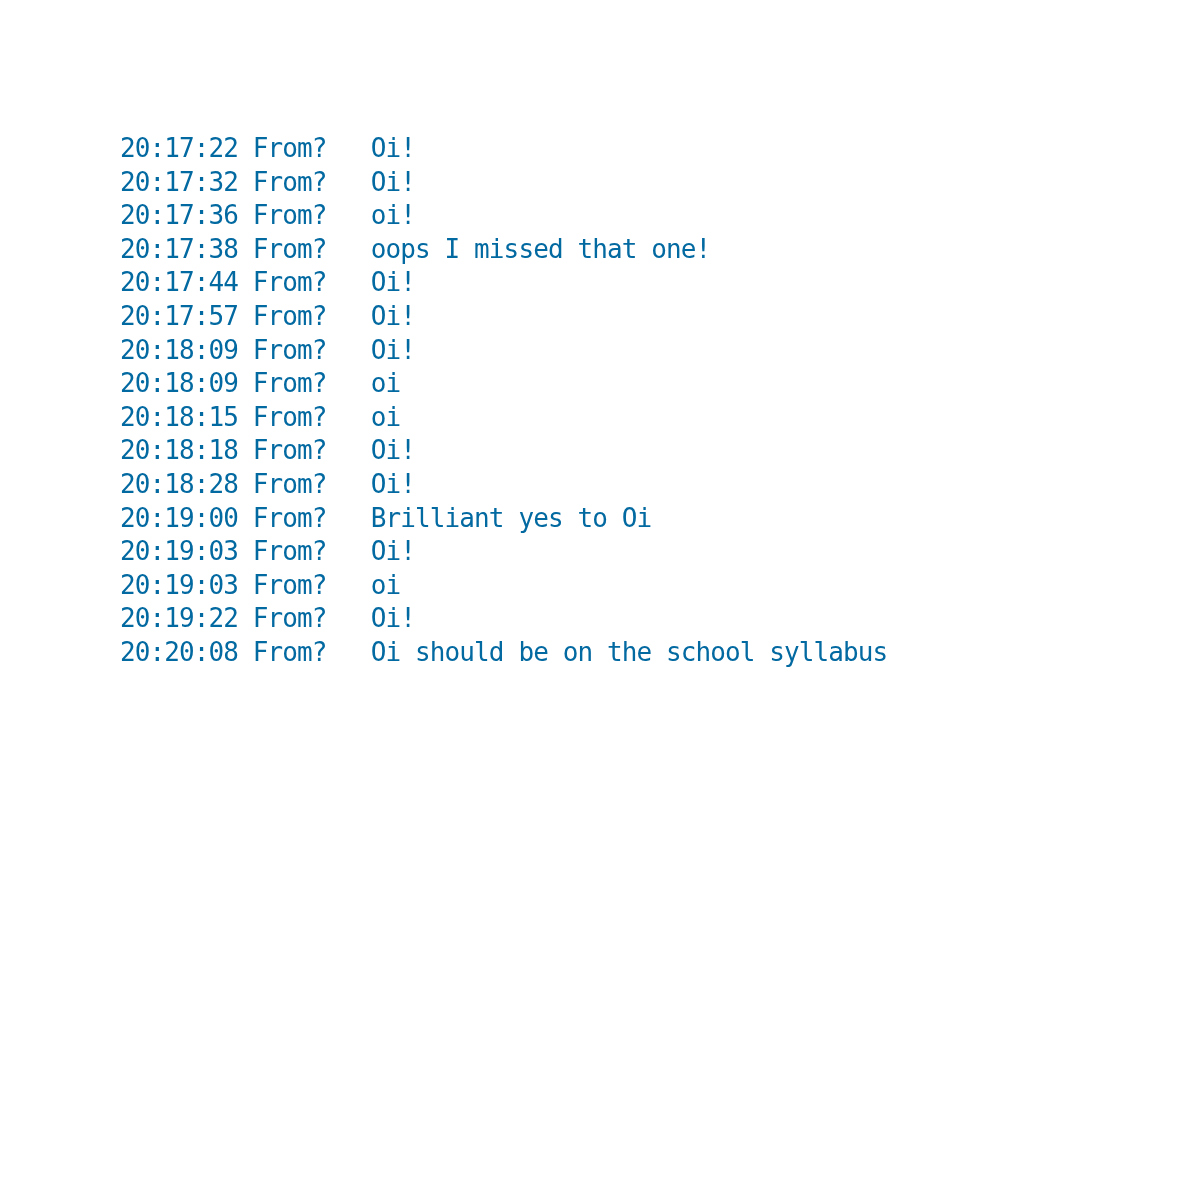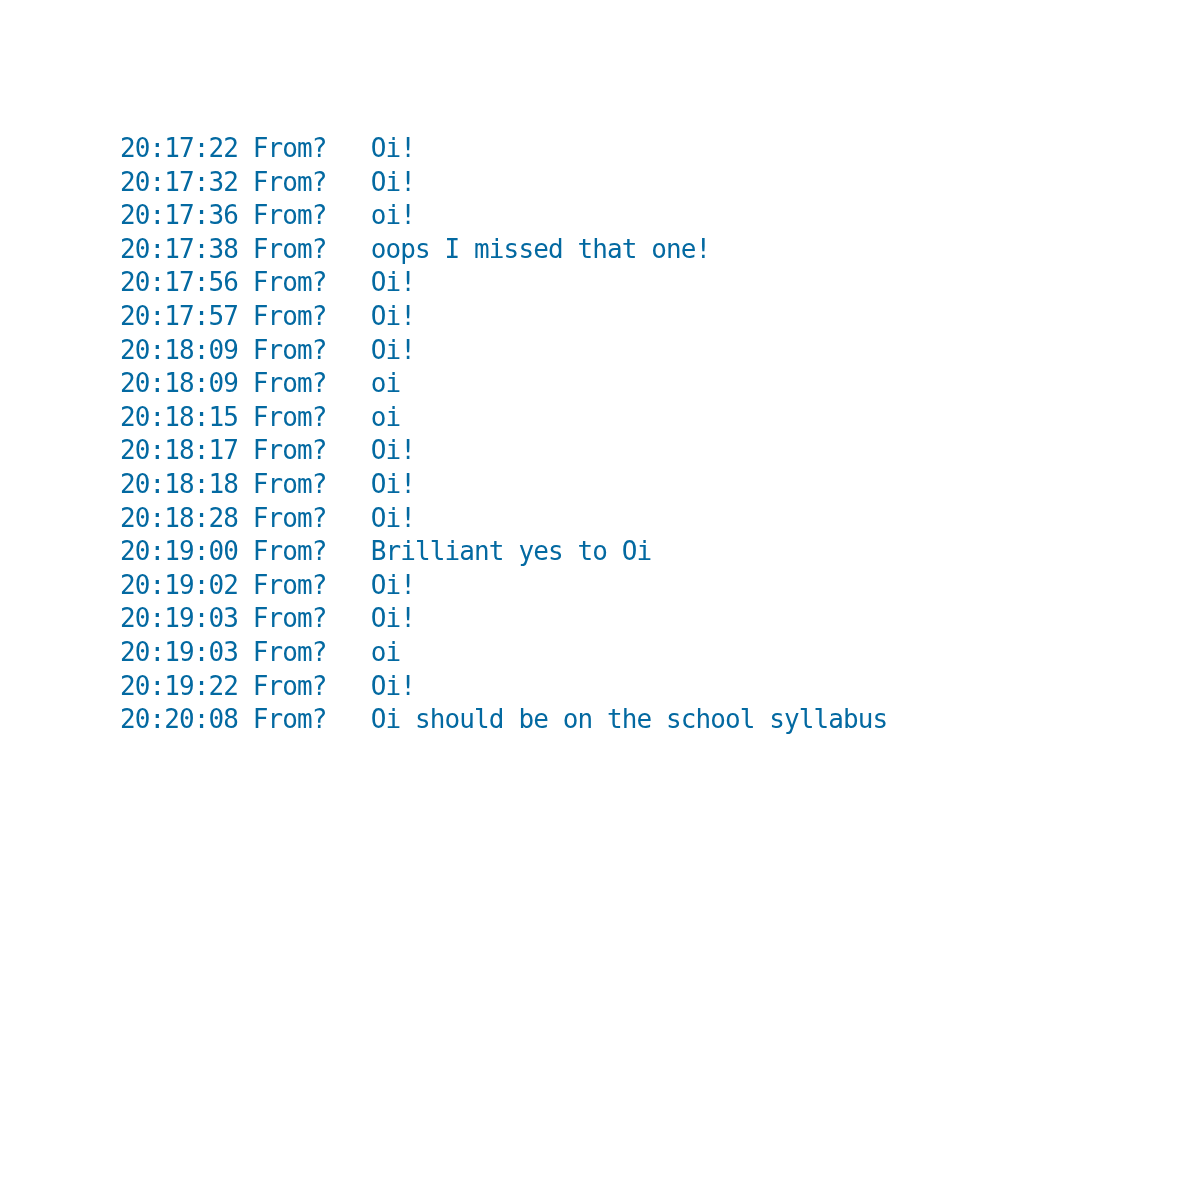--- a/index.html
+++ b/index.html
@@ -41,27 +41,25 @@
   .msg      { display: inline; }
 </style>
 </head>
 <body>
 
 <div id="transcript">
     <div class="chat-line"><span class="ts">20:17:22</span><span class="gap-a"> </span><span class="sender">From?</span><span class="gap-b">   </span><span class="msg">Oi!</span></div>
     <div class="chat-line"><span class="ts">20:17:32</span><span class="gap-a"> </span><span class="sender">From?</span><span class="gap-b">   </span><span class="msg">Oi!</span></div>
     <div class="chat-line"><span class="ts">20:17:36</span><span class="gap-a"> </span><span class="sender">From?</span><span class="gap-b">   </span><span class="msg">oi!</span></div>
     <div class="chat-line"><span class="ts">20:17:38</span><span class="gap-a"> </span><span class="sender">From?</span><span class="gap-b">   </span><span class="msg">oops I missed that one!</span></div>
-    <div class="chat-line"><span class="ts">20:17:56</span><span class="gap-a"> </span><span class="sender">From?</span><span class="gap-b">   </span><span class="msg">Oi!</span></div>
+    <div class="chat-line"><span class="ts">20:17:44</span><span class="gap-a"> </span><span class="sender">From?</span><span class="gap-b">   </span><span class="msg">Oi!</span></div>
     <div class="chat-line"><span class="ts">20:17:57</span><span class="gap-a"> </span><span class="sender">From?</span><span class="gap-b">   </span><span class="msg">Oi!</span></div>
     <div class="chat-line"><span class="ts">20:18:09</span><span class="gap-a"> </span><span class="sender">From?</span><span class="gap-b">   </span><span class="msg">Oi!</span></div>
     <div class="chat-line"><span class="ts">20:18:09</span><span class="gap-a"> </span><span class="sender">From?</span><span class="gap-b">   </span><span class="msg">oi</span></div>
     <div class="chat-line"><span class="ts">20:18:15</span><span class="gap-a"> </span><span class="sender">From?</span><span class="gap-b">   </span><span class="msg">oi</span></div>
-    <div class="chat-line"><span class="ts">20:18:17</span><span class="gap-a"> </span><span class="sender">From?</span><span class="gap-b">   </span><span class="msg">Oi!</span></div>
     <div class="chat-line"><span class="ts">20:18:18</span><span class="gap-a"> </span><span class="sender">From?</span><span class="gap-b">   </span><span class="msg">Oi!</span></div>
     <div class="chat-line"><span class="ts">20:18:28</span><span class="gap-a"> </span><span class="sender">From?</span><span class="gap-b">   </span><span class="msg">Oi!</span></div>
     <div class="chat-line"><span class="ts">20:19:00</span><span class="gap-a"> </span><span class="sender">From?</span><span class="gap-b">   </span><span class="msg">Brilliant yes to Oi</span></div>
-    <div class="chat-line"><span class="ts">20:19:02</span><span class="gap-a"> </span><span class="sender">From?</span><span class="gap-b">   </span><span class="msg">Oi!</span></div>
     <div class="chat-line"><span class="ts">20:19:03</span><span class="gap-a"> </span><span class="sender">From?</span><span class="gap-b">   </span><span class="msg">Oi!</span></div>
     <div class="chat-line"><span class="ts">20:19:03</span><span class="gap-a"> </span><span class="sender">From?</span><span class="gap-b">   </span><span class="msg">oi</span></div>
     <div class="chat-line"><span class="ts">20:19:22</span><span class="gap-a"> </span><span class="sender">From?</span><span class="gap-b">   </span><span class="msg">Oi!</span></div>
     <div class="chat-line"><span class="ts">20:20:08</span><span class="gap-a"> </span><span class="sender">From?</span><span class="gap-b">   </span><span class="msg">Oi should be on the school syllabus</span></div>
   </div>
 
 </body></html>

